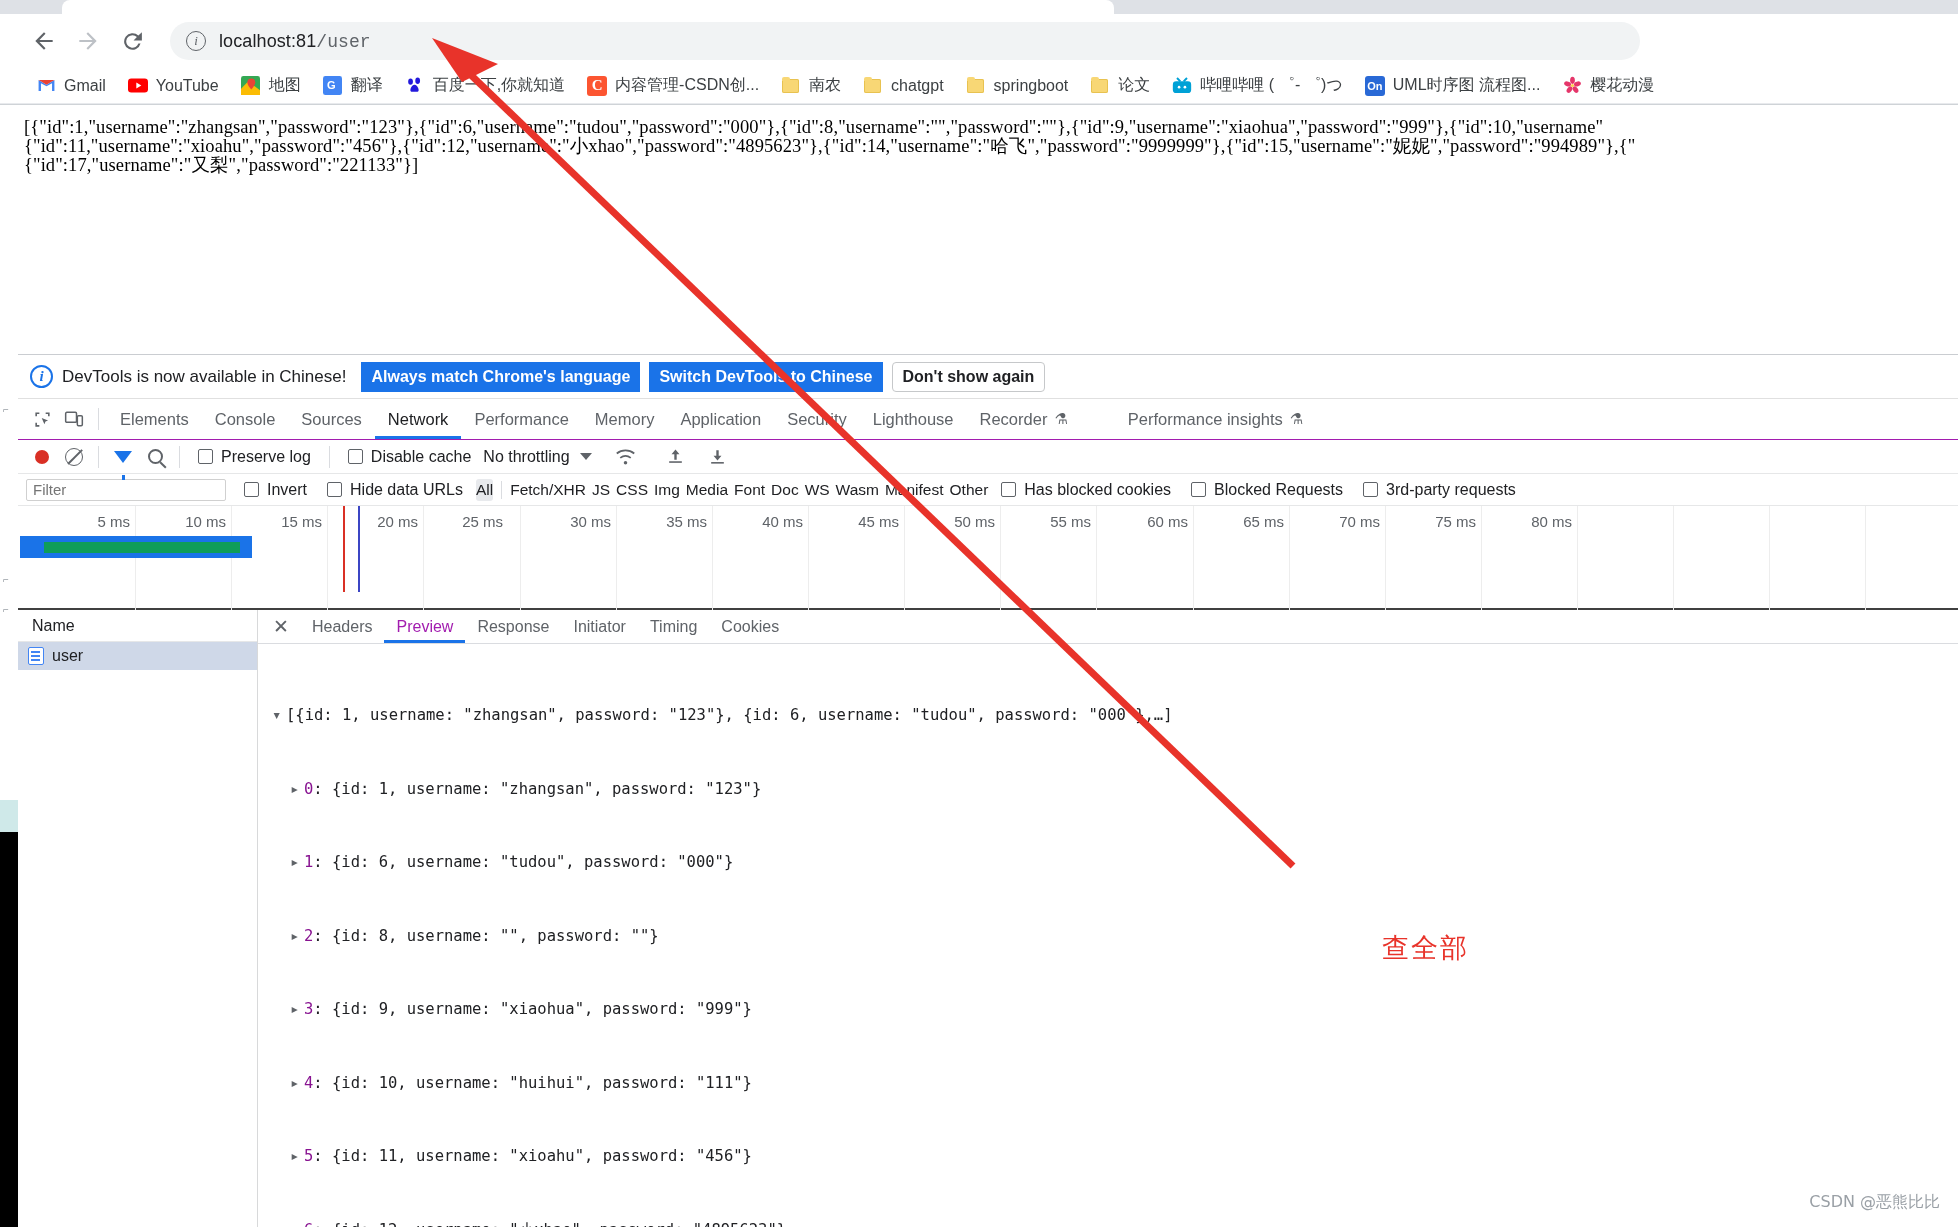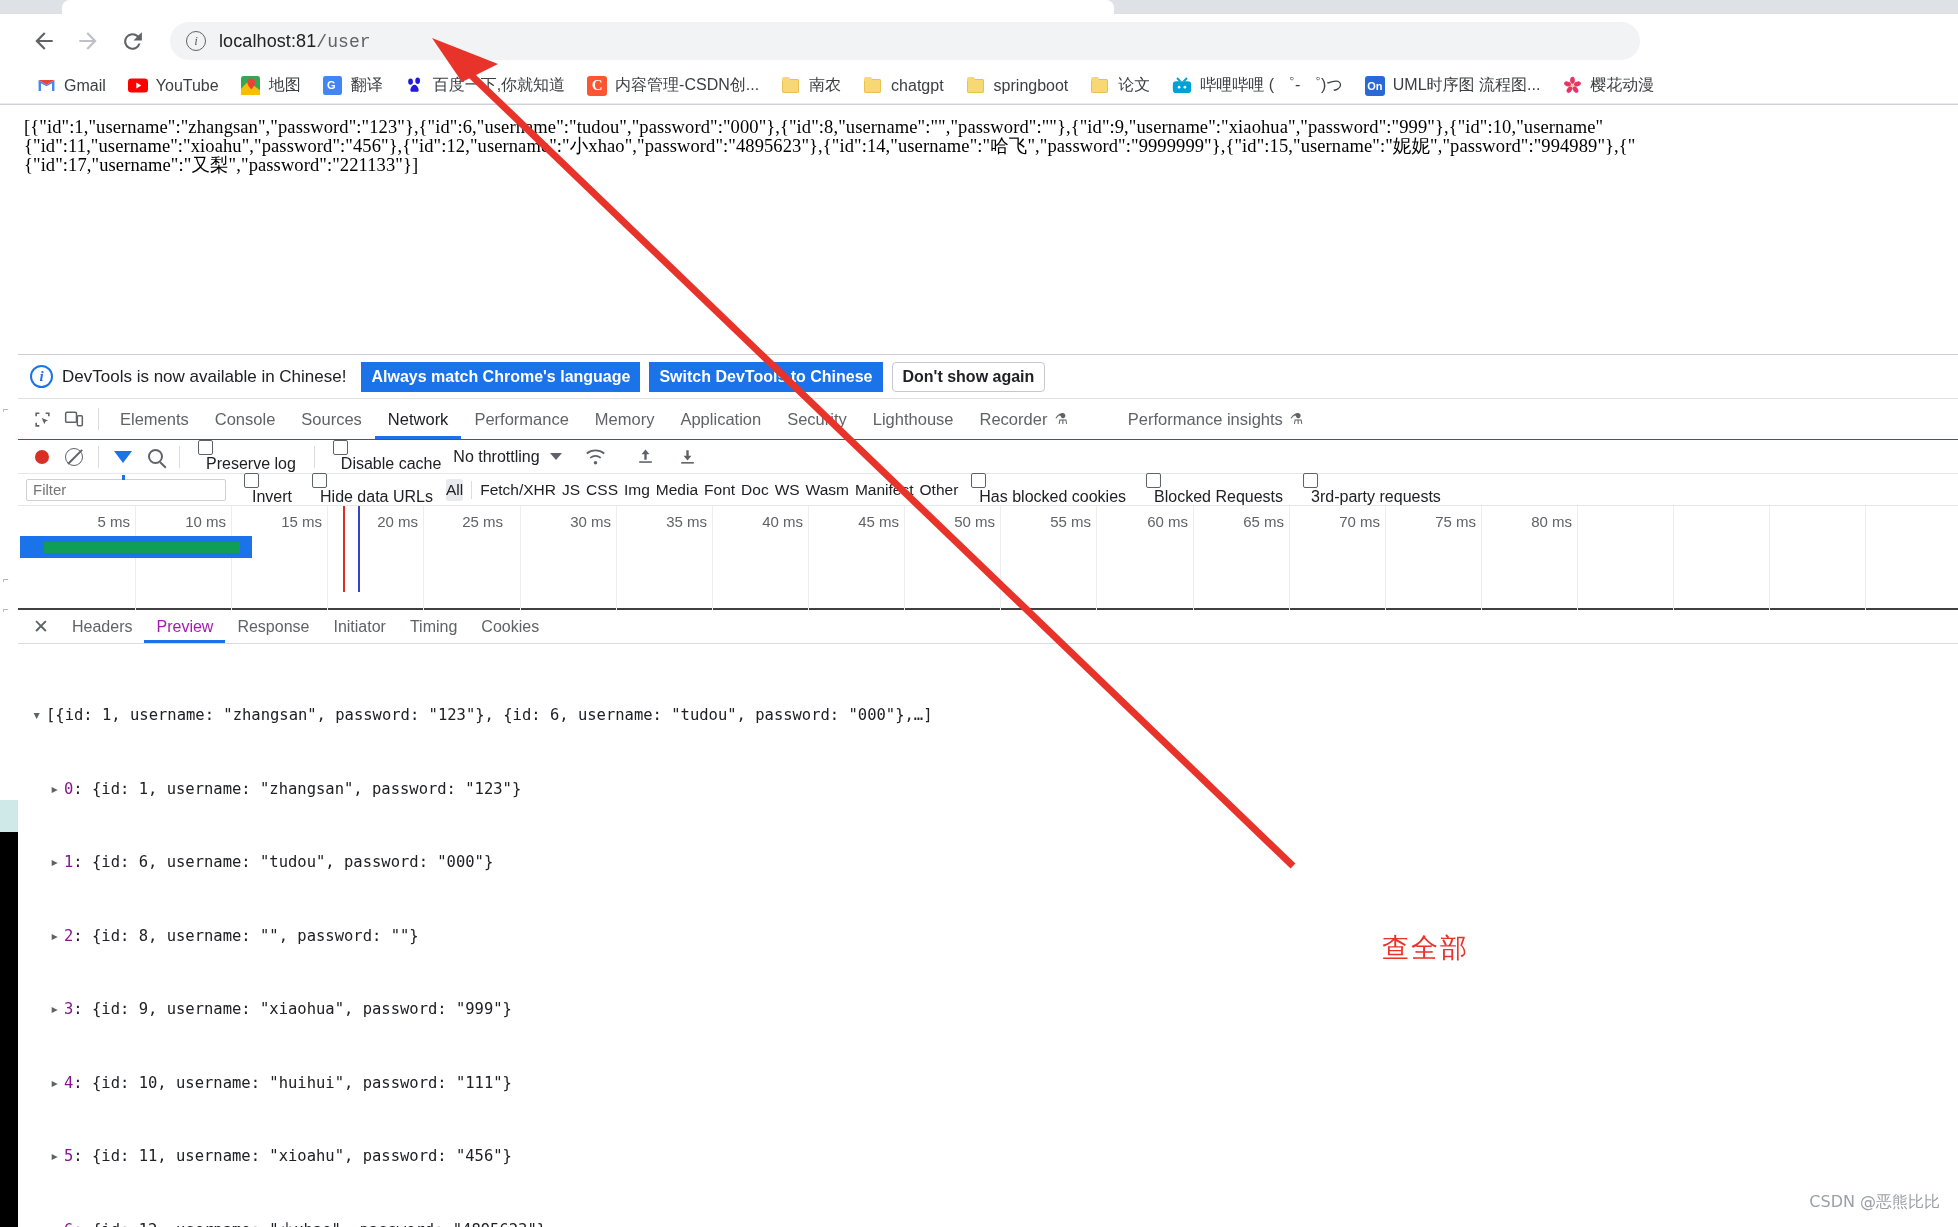--- a/index.html
+++ b/index.html
@@ -141,21 +141,21 @@
   }
   .rec-dot { width:14px;height:14px;border-radius:50%;border:2.5px solid #d93025;background:#d93025;}
   .clear-c { width:18px;height:18px;border-radius:50%;border:1.8px solid #5f6368;position:relative;}
   .clear-c::after{content:"";position:absolute;left:-1px;top:7px;width:20px;height:1.8px;background:#5f6368;transform:rotate(-45deg);}
   .funnel { width:0;height:0;border-left:9px solid transparent;border-right:9px solid transparent;border-top:12px solid #1a73e8;position:relative;}
   .funnel::after{content:"";position:absolute;left:-1.5px;top:12px;width:3px;height:5px;background:#1a73e8;}
   .magni { width:15px;height:15px;border:2px solid #5f6368;border-radius:50%;position:relative;}
   .magni::after{content:"";position:absolute;right:-6px;bottom:-4px;width:8px;height:2px;background:#5f6368;transform:rotate(45deg);}
   .chk { width:15px;height:15px;border:1.6px solid #5f6368;border-radius:2px;display:inline-block;flex:0 0 auto;}
   .lbl { font-size:16px; color:#202124; margin-left:8px; white-space:nowrap;}
-  .cbx { display:flex;margin:0 10px; cursor:pointer;flex-direction:column;}
+  .cbx { display:flex;align-items:center; margin:0 10px; cursor:pointer;}
   .caret-d { width:0;height:0;border-left:6px solid transparent;border-right:6px solid transparent;border-top:7px solid #5f6368;}
 
   .dt-filterbar {
     height:32px; display:flex; align-items:center;
     border-bottom:1px solid #e6e7e8; background:#fff; padding-left:8px;
   }
   .filter-input {
     width:200px; height:22px; border:1px solid #d0d0d0; border-radius:2px;
     font-size:15px; color:#9aa0a6; padding:0 6px; margin-right:8px;
     font-family:"Liberation Sans", sans-serif; background:#fff;
@@ -550,20 +550,27 @@
     <span class="tl-label" style="left:1463px;">75 ms</span>
     <span class="tl-label" style="left:1559px;">80 ms</span>
 
     <div class="tl-bar-blue" style="width:232px;"></div>
     <div class="tl-bar-green" style="left:26px;width:196px;"></div>
     <div class="tl-v-red" style="left:325px;"></div>
     <div class="tl-v-blue" style="left:340px;"></div>
   </div>
 
   <div class="dt-main">
+    <div class="req-list">
+      <div class="req-head">Name</div>
+      <div class="req-row">
+        <span class="doc-icon"></span>
+        <span>user</span>
+      </div>
+    </div>
 
     <div class="det-pane">
       <div class="det-tabs">
         <div class="xbtn">✕</div>
         <div class="det-tab">
             <span>Headers</span>
           </div>
         <div class="det-tab sel">
             <span>Preview</span>
           </div>

